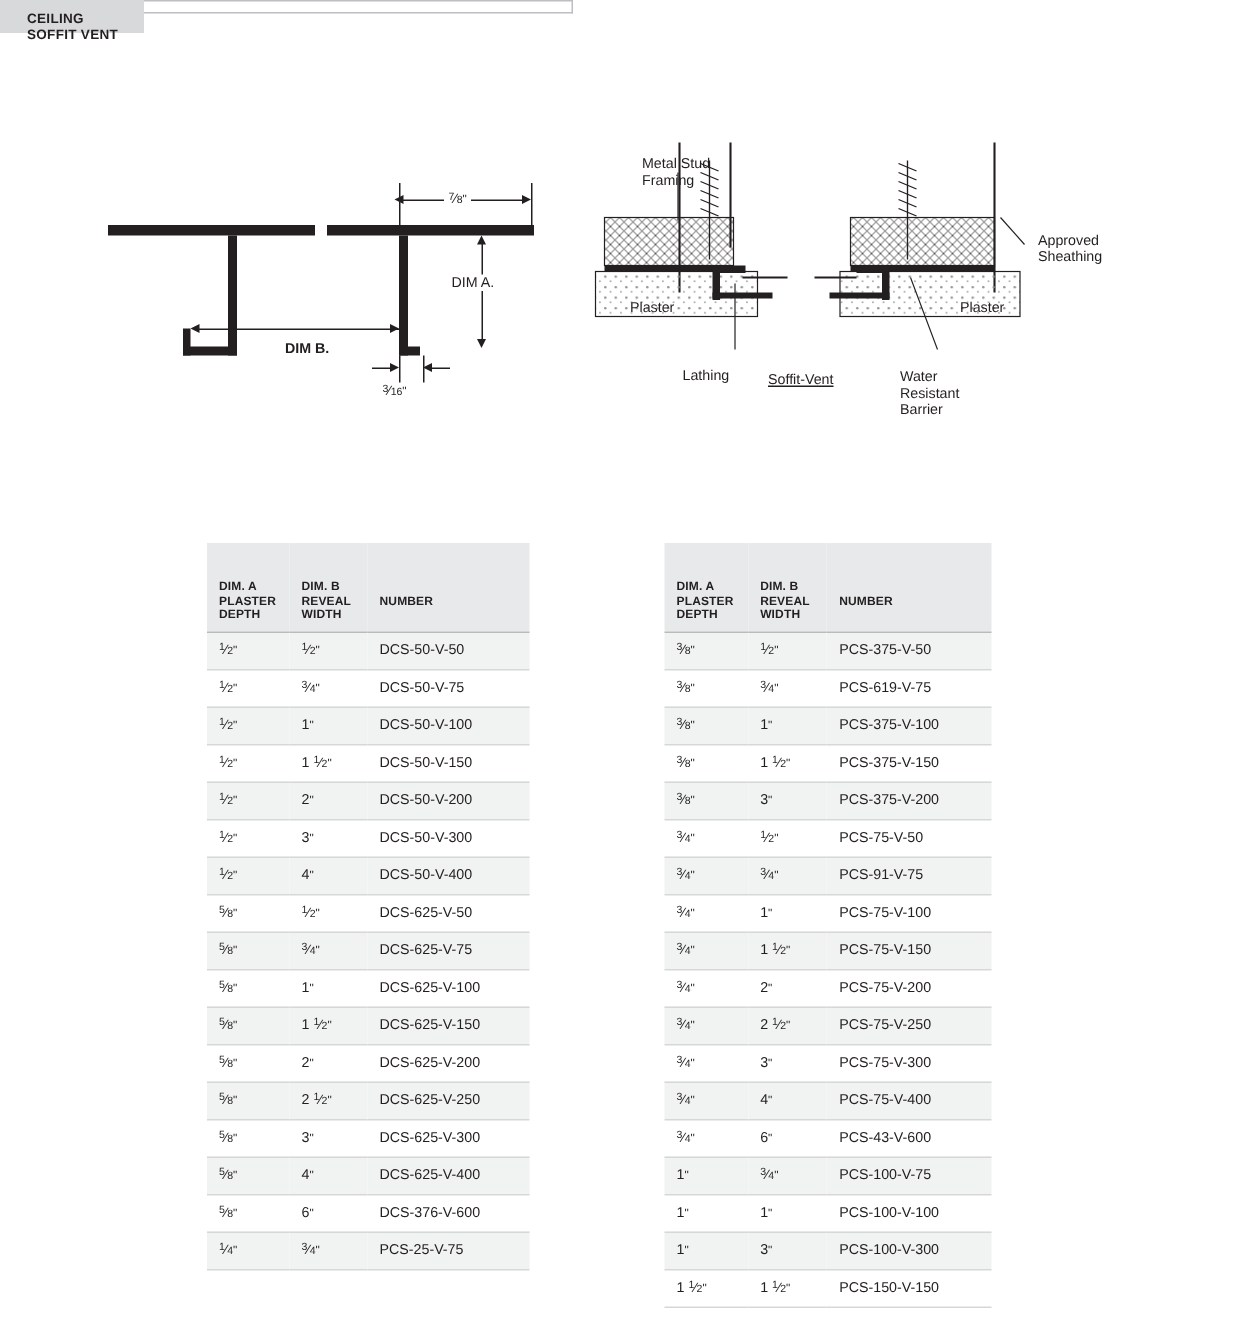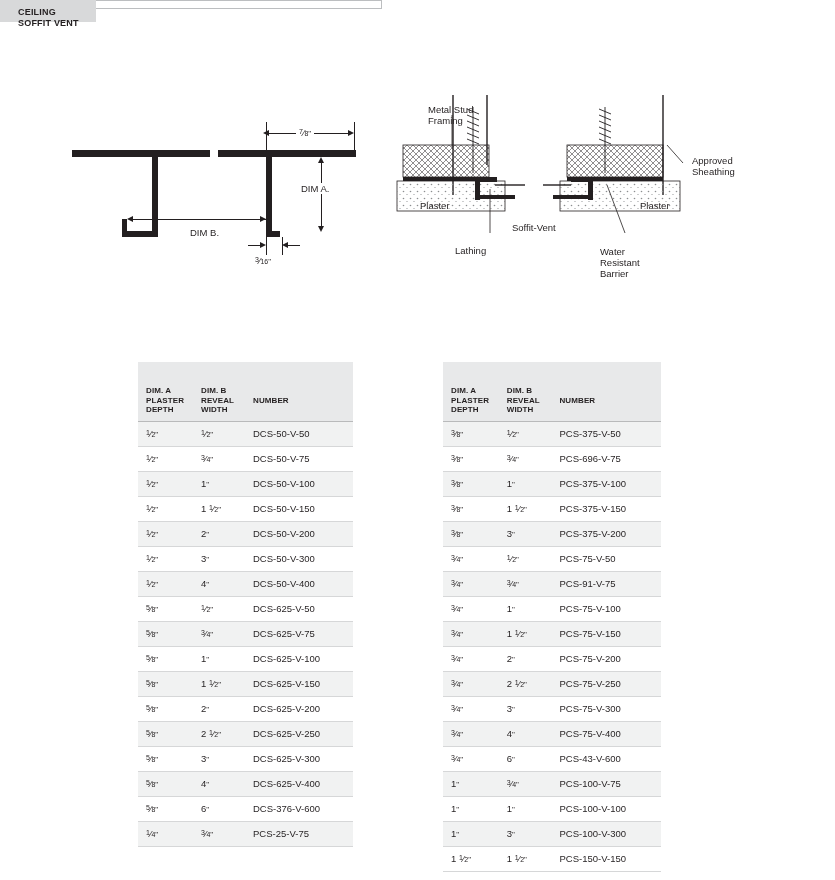--- a/index.html
+++ b/index.html
@@ -150,21 +150,21 @@
     <div class="lbl" style="left:296px; top:126px; background:#fff; padding:0 3px;"><span class="frac"><sup>7</sup>⁄<sub>8</sub></span><span style="font-size:8px">"</span></div>
 
     <div class="dim-line-v" style="left:321px; top:160px; height:70px;"></div>
     <div class="arrow-u" style="left:318px; top:157px;"></div>
     <div class="arrow-d" style="left:318px; top:226px;"></div>
     <div class="lbl" style="left:298px; top:183px; background:#fff; padding:0 3px;">DIM A.</div>
 
     <div class="dim-line" style="left:130px; top:219px; width:136px;"></div>
     <div class="arrow-l" style="left:127px; top:216px;"></div>
     <div class="arrow-r" style="left:260px; top:216px;"></div>
-    <div class="lbl" style="left:190px; top:227px;">DIM B.</div>
+    <div class="lbl" style="left:190px; top:227px;font-weight:bold;">DIM B.</div>
 
     <div class="tick" style="left:266px; top:237px; height:18px;"></div>
     <div class="tick" style="left:282px; top:237px; height:18px;"></div>
     <div class="dim-line" style="left:248px; top:245px; width:16px;"></div>
     <div class="dim-line" style="left:284px; top:245px; width:16px;"></div>
     <div class="arrow-r" style="left:260px; top:242px;"></div>
     <div class="arrow-l" style="left:282px; top:242px;"></div>
     <div class="lbl" style="left:255px; top:254px;"><span class="frac"><sup>3</sup>⁄<sub>16</sub></span><span style="font-size:8px">"</span></div>
   </div>
 
@@ -217,21 +217,21 @@
       <line x1="288" y1="78" x2="272" y2="60" stroke="#231f20" stroke-width="0.8"></line>
     </svg>
 
     <div class="lbl" style="left:428px; top:104px;">Metal Stud
 Framing</div>
     <div class="lbl" style="left:692px; top:155px;">Approved
 Sheathing</div>
     <div class="lbl" style="left:420px; top:200px;">Plaster</div>
     <div class="lbl" style="left:640px; top:200px;">Plaster</div>
     <div class="lbl" style="left:455px; top:245px;">Lathing</div>
-    <div class="lbl" style="left:512px; top:222px;">Soffit-Vent</div>
+    <div class="lbl" style="left:512px; top:248px;text-decoration:underline;">Soffit-Vent</div>
     <div class="lbl" style="left:600px; top:246px;">Water
 Resistant
 Barrier</div>
   </div>
 
   <table class="tbl" id="table-left" style="left:138px; top:362px; width:215px;">
     <thead>
       <tr>
         <th class="col-a">DIM. A
 PLASTER
@@ -345,21 +345,21 @@
     </thead>
     <tbody>
         <tr>
           <td class="col-a"><span class="frac"><sup>3</sup>⁄<sub>8</sub></span><span style="font-size:8px">"</span></td>
           <td class="col-b"><span class="frac"><sup>1</sup>⁄<sub>2</sub></span><span style="font-size:8px">"</span></td>
           <td class="col-n">PCS-375-V-50</td>
         </tr>
         <tr>
           <td class="col-a"><span class="frac"><sup>3</sup>⁄<sub>8</sub></span><span style="font-size:8px">"</span></td>
           <td class="col-b"><span class="frac"><sup>3</sup>⁄<sub>4</sub></span><span style="font-size:8px">"</span></td>
-          <td class="col-n">PCS-696-V-75</td>
+          <td class="col-n">PCS-619-V-75</td>
         </tr>
         <tr>
           <td class="col-a"><span class="frac"><sup>3</sup>⁄<sub>8</sub></span><span style="font-size:8px">"</span></td>
           <td class="col-b">1<span style="font-size:8px">"</span></td>
           <td class="col-n">PCS-375-V-100</td>
         </tr>
         <tr>
           <td class="col-a"><span class="frac"><sup>3</sup>⁄<sub>8</sub></span><span style="font-size:8px">"</span></td>
           <td class="col-b">1 <span class="frac"><sup>1</sup>⁄<sub>2</sub></span><span style="font-size:8px">"</span></td>
           <td class="col-n">PCS-375-V-150</td>

